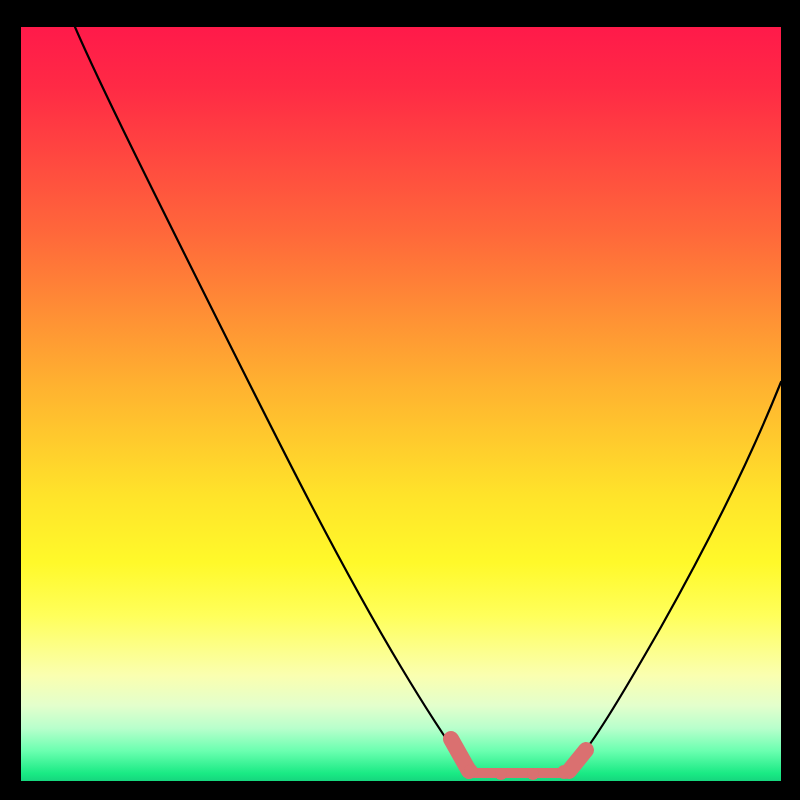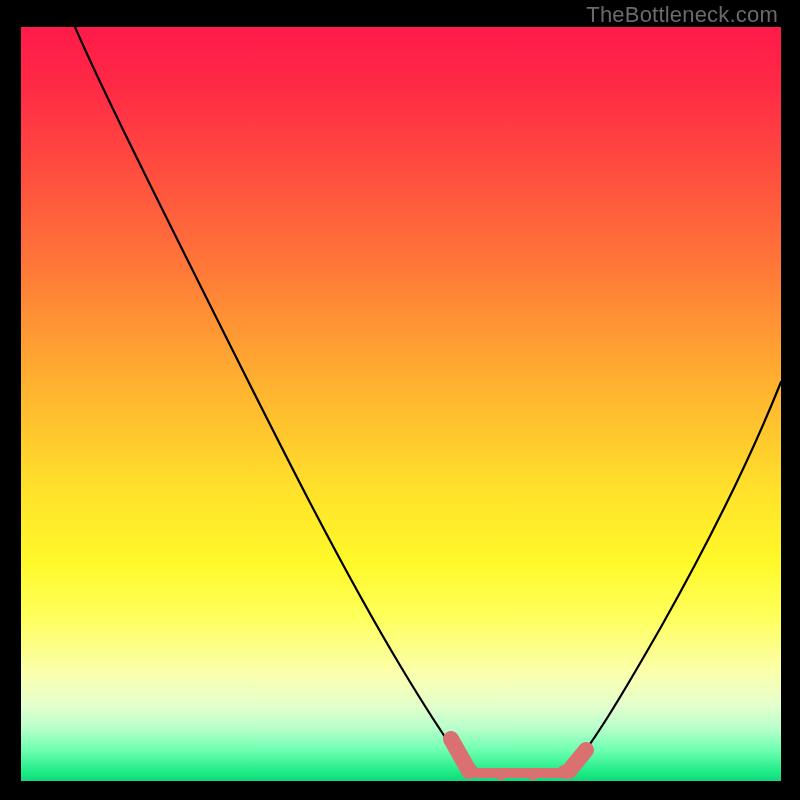--- a/index.html
+++ b/index.html
@@ -80,21 +80,20 @@
     stroke: #da7070;
     stroke-width: 10;
     stroke-linecap: round;
   }
 </style>
 </head>
 <body>
 
 <div class="frame">
 
-  <div class="attribution">TheBottleneck.com</div>
 
   <div class="plot">
     <div class="grad"></div>
 
     <svg class="curves" viewBox="0 0 760 754" preserveAspectRatio="none">
 
       <path class="black-line" d="M 54 0
                C 80 60, 130 160, 200 300
                C 260 420, 320 540, 380 640
                C 410 690, 430 720, 448 744"></path>

